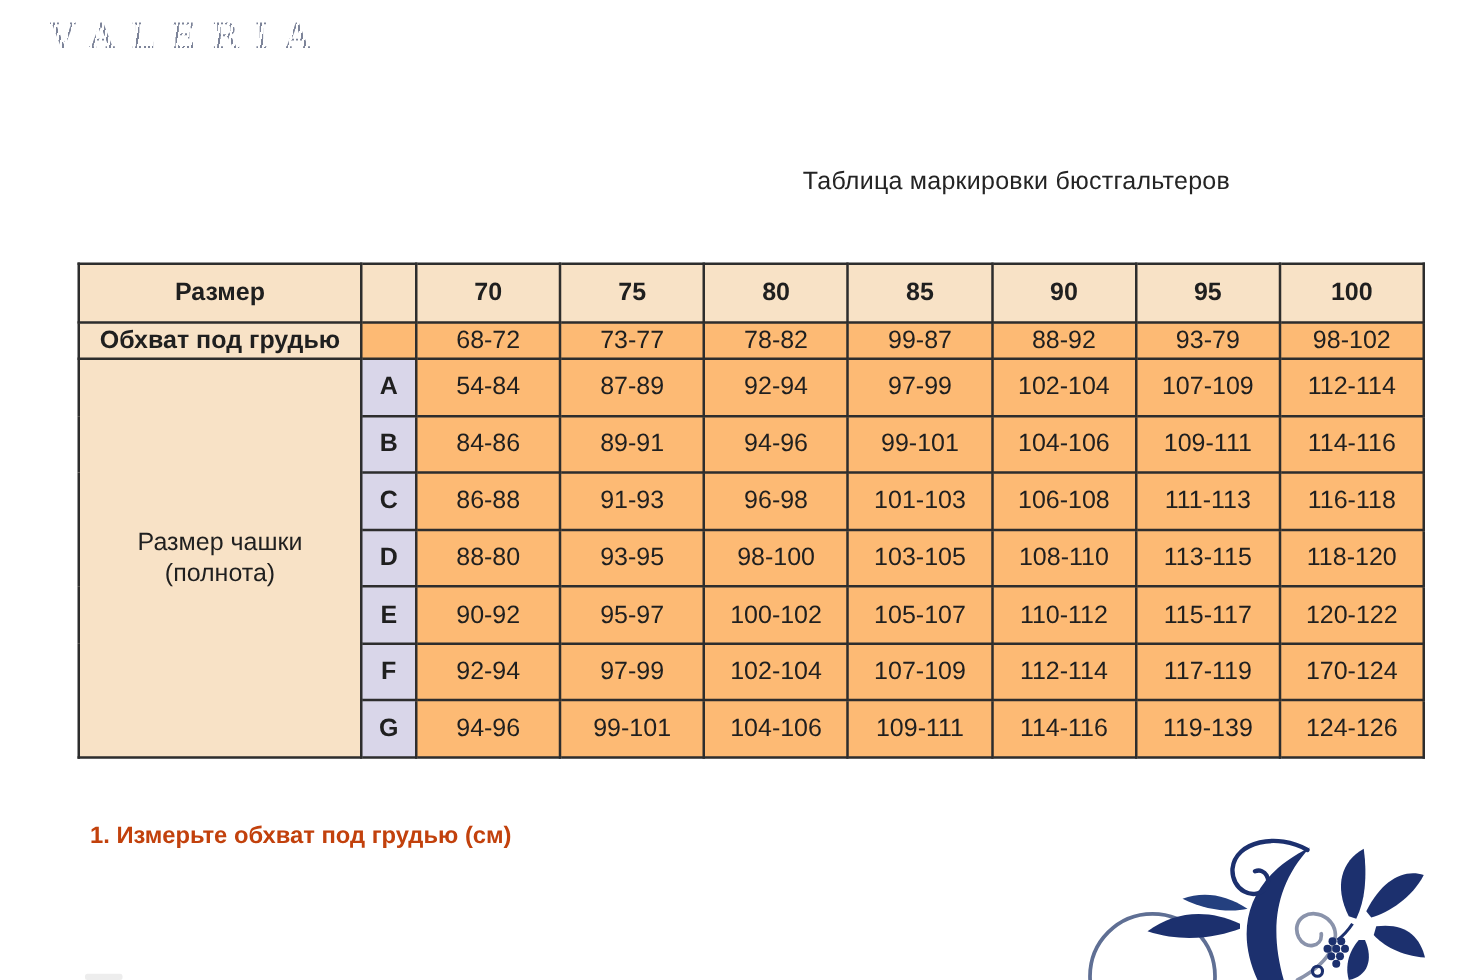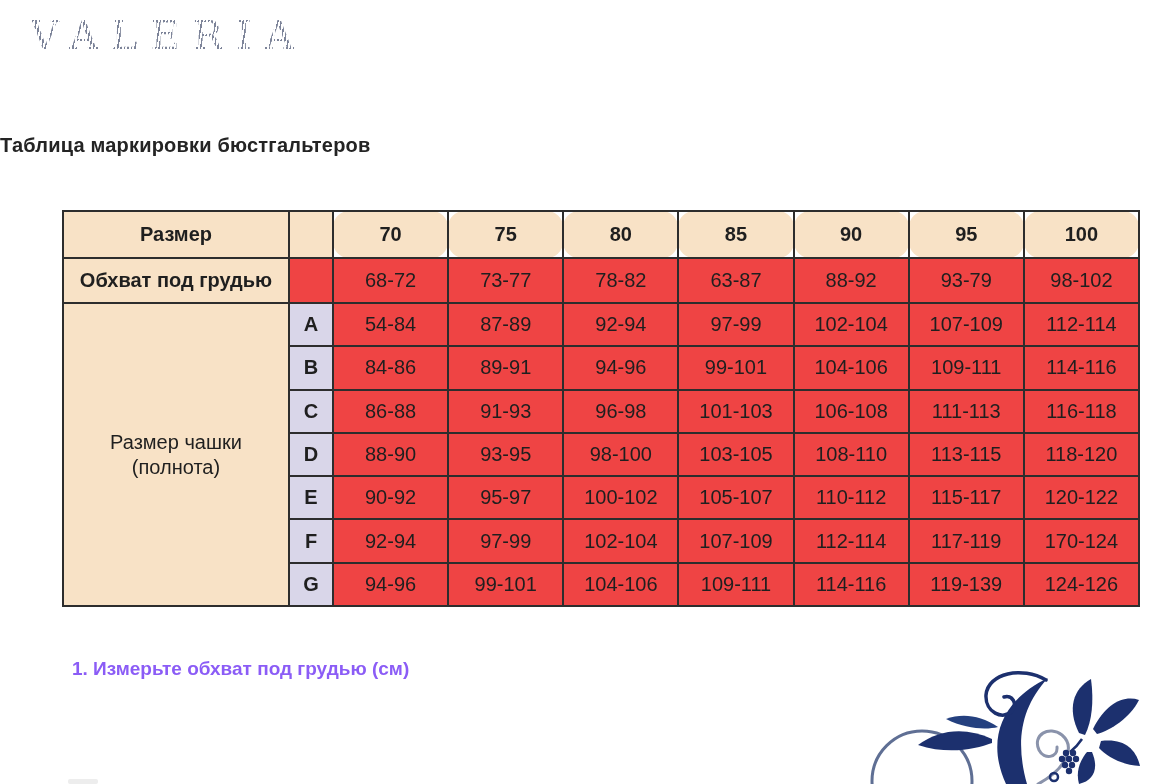--- a/index.html
+++ b/index.html
@@ -11,67 +11,67 @@
   }
   :root{
     --peach:#f8e2c6;
     --lavender:#d9d6e9;
     --border:#2d2d2d;
     --navy:#1c306e;
     --logo-gray:#8e94a6;
   }
   
   .logo{
-    position:absolute;left:30px;top:12px;
+    position:absolute;left:40px;top:12px;
     font-family:"DejaVu Serif","Liberation Serif",serif;
-    font-size:40px;letter-spacing:13px;font-weight:400;
+    font-size:28px;letter-spacing:13px;font-weight:400;
     color:var(--logo-gray);
     user-select:none;white-space:nowrap;
   }
   @supports (-webkit-background-clip:text){
     .logo{
       background:repeating-linear-gradient(100deg,#7d8499 0 1.6px,#ffffff 1.6px 3.4px);
       -webkit-background-clip:text;background-clip:text;color:transparent;
     }
   }
   
   .title{
     position:absolute;left:0;top:134px;width:984px;
-    text-align:left;font-size:20px;font-weight:bold;color:#242424;
+    text-align:right;font-size:20px;font-weight:normal;color:#242424;
     letter-spacing:.2px;
   }
   
   table.size-chart{
     position:absolute;left:62px;top:210px;
     width:1078px;height:397px;
     border-collapse:collapse;table-layout:fixed;
   }
   table.size-chart td{
     border:2px solid var(--border);
     padding:0;vertical-align:middle;
     font-size:20px;line-height:1.25;
     text-align:center;
   }
   col.c-label{width:226px;}
   col.c-letter{width:44px;}
   tr.r-size{height:47px;}
-  tr.r-under{height:45px;}
+  tr.r-under{height:29px;}
   td.peach{background:var(--peach);}
   td.lav{background:var(--lavender);font-weight:bold;}
-  td.white{background:#ef4444;}
+  td.white{background:#fdba74;}
   td.lbl{text-align:left;padding-left:13px;font-weight:bold;}
-  td.hdr{font-weight:bold;border-radius:16px;}
+  td.hdr{font-weight:bold;}
   td.cup-label{text-align:left;padding-left:13px;font-weight:normal;}
   td.cup-label span{display:inline-block;max-width:170px;}
   
   .notes{
     position:absolute;left:72px;top:658px;
     display:flex;flex-direction:column;gap:25px;
   }
-  .note{font-size:19px;font-weight:bold;color:#8b5cf6;}
+  .note{font-size:19px;font-weight:bold;color:#c2410c;}
   
   .artifact{
     position:absolute;left:68px;top:779px;width:30px;height:5px;
     background:#ededed;border-radius:2px;
   }
   
   .ornament{
     position:absolute;right:33px;bottom:0;width:270px;height:115px;
   }
 </style>
@@ -105,21 +105,21 @@
     <td class="peach hdr">90</td>
     <td class="peach hdr">95</td>
     <td class="peach hdr">100</td>
   </tr>
   <tr class="r-under">
     <td class="peach lbl">Обхват под грудью</td>
     <td class="white"></td>
     <td class="white">68-72</td>
     <td class="white">73-77</td>
     <td class="white">78-82</td>
-    <td class="white">63-87</td>
+    <td class="white">99-87</td>
     <td class="white">88-92</td>
     <td class="white">93-79</td>
     <td class="white">98-102</td>
   </tr>
   <tr>
     <td class="peach cup-label" rowspan="7"><span>Размер чашки (полнота)</span></td>
     <td class="lav">A</td>
     <td class="white">54-84</td>
     <td class="white">87-89</td>
     <td class="white">92-94</td>
@@ -143,21 +143,21 @@
     <td class="white">86-88</td>
     <td class="white">91-93</td>
     <td class="white">96-98</td>
     <td class="white">101-103</td>
     <td class="white">106-108</td>
     <td class="white">111-113</td>
     <td class="white">116-118</td>
   </tr>
   <tr>
     <td class="lav">D</td>
-    <td class="white">88-90</td>
+    <td class="white">88-80</td>
     <td class="white">93-95</td>
     <td class="white">98-100</td>
     <td class="white">103-105</td>
     <td class="white">108-110</td>
     <td class="white">113-115</td>
     <td class="white">118-120</td>
   </tr>
   <tr>
     <td class="lav">E</td>
     <td class="white">90-92</td>

